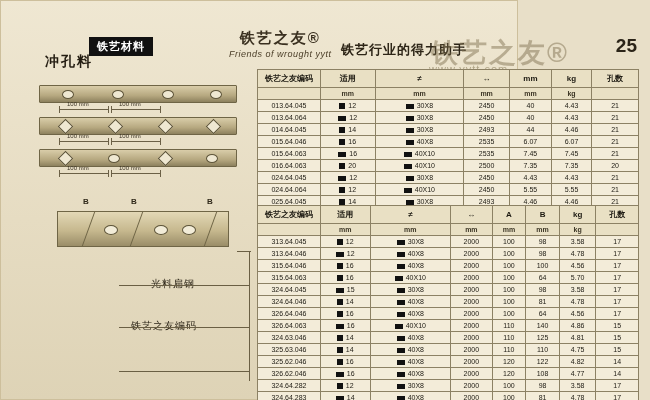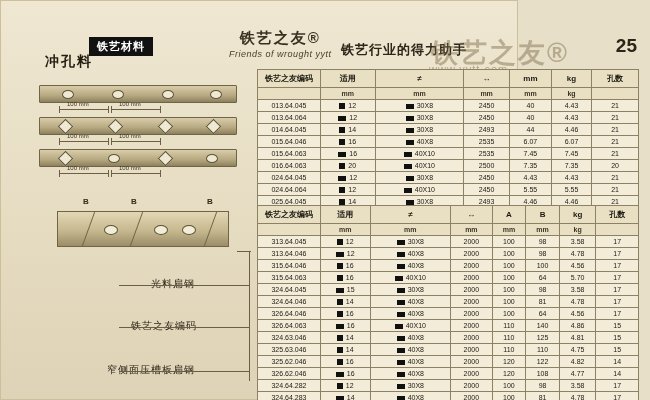--- a/index.html
+++ b/index.html
@@ -151,21 +151,20 @@
       <div class="bslash" style="left:78px;"></div>
       <div class="bslash" style="left:152px;"></div>
       <div class="slot" style="left:46px;"></div>
       <div class="slot" style="left:96px;"></div>
       <div class="slot" style="left:124px;"></div>
     </div>
   </div>
 
   <div class="leg" style="left:150px;top:276px;">光料扁钢</div>
   <div class="leg" style="left:130px;top:318px;">铁艺之友编码</div>
-  <div class="leg" style="left:106px;top:362px;">窄侧面压槽板扁钢</div>
   <div class="leader" style="left:118px;top:284px;width:130px;"></div>
   <div class="leader" style="left:118px;top:326px;width:130px;"></div>
   <div class="leader" style="left:118px;top:370px;width:130px;"></div>
   <div class="leadv" style="left:248px;top:250px;height:130px;"></div>
   <div class="leader" style="left:236px;top:250px;width:14px;"></div>
 
   <table class="t t1">
     <thead>
       <tr class="h1">
         <th class="codecol">铁艺之友编码</th>

